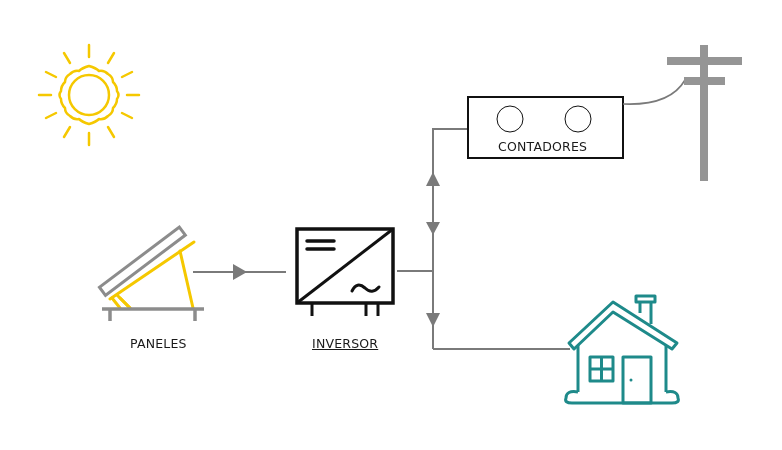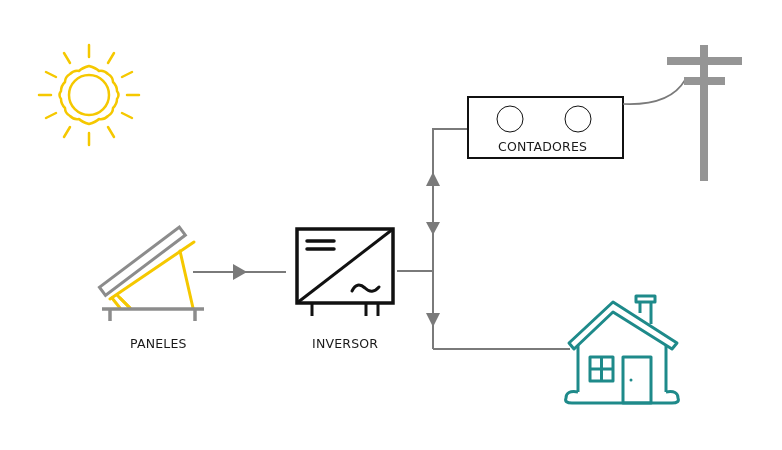--- a/index.html
+++ b/index.html
@@ -23,21 +23,21 @@
     }
     .label {
       position: absolute;
       font-size: 12.5px;
       color: #1a1a1a;
       letter-spacing: 0.2px;
       white-space: nowrap;
       font-family: "DejaVu Sans", "Liberation Sans", sans-serif;
     }
     #label-paneles { left: 118px; top: 336px; margin-left: 12px; }
-    #label-inversor { left: 312px; top: 336px; }
+    #label-inversor { left: 312px; top: 336px; text-decoration: underline; }
     #label-contadores { left: 498px; top: 139px; }
   </style>
 </head>
 <body>
 
 <svg id="diagram" width="782" height="450" viewBox="0 0 782 450" xmlns="http://www.w3.org/2000/svg">
 
   <g stroke="#f5c800" fill="none" stroke-linecap="round">
     <circle cx="89" cy="95" r="20" stroke-width="2.5"></circle>
     <path stroke-width="2.5" stroke-linejoin="round" d="M89,66 Q96,68 99,71 Q104,70 108,74 Q113,77 113,82 Q117,86 117,91 Q120,95 117,99 Q117,104 113,108 Q113,113 108,116 Q104,120 99,119 Q96,122 89,124 Q82,122 79,119 Q74,120 70,116 Q65,113 65,108 Q61,104 61,99 Q58,95 61,91 Q61,86 65,82 Q65,77 70,74 Q74,70 79,71 Q82,68 89,66 Z"></path>

